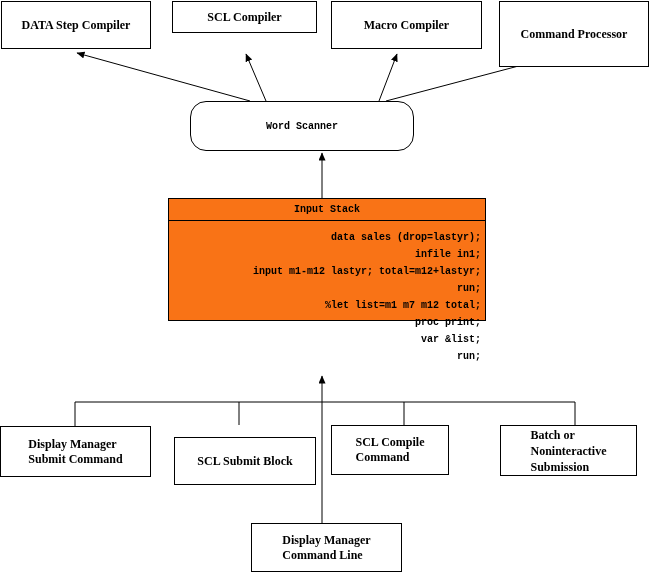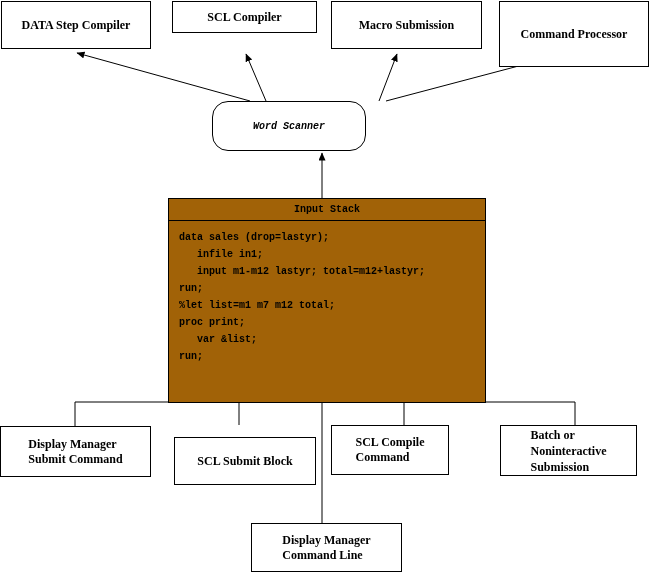--- a/index.html
+++ b/index.html
@@ -40,43 +40,44 @@
   .rounded {
     border-radius: 16px;
     font-family: "Liberation Mono", monospace;
     font-size: 10px;
     font-weight: bold;
   }
   #input-stack {
     position: absolute;
     box-sizing: border-box;
     left: 168px; top: 198px;
-    width: 318px; height: 205px;
+    width: 318px; height: 123px;
     border: 1px solid #000000;
-    background: #a16207;
+    background: #f97316;
   }
   #input-stack .title {
     box-sizing: border-box;
     height: 22px;
     border-bottom: 1px solid #000000;
     display: flex;
     align-items: center;
     justify-content: center;
     font-family: "Liberation Mono", monospace;
     font-size: 10px;
     font-weight: bold;
   }
   #input-stack pre {
     margin: 0;
     padding: 8px 4px 0 10px;
     font-family: "Liberation Mono", monospace;
     font-size: 10px;
     font-weight: bold;
     line-height: 17px;
     white-space: pre;
+    text-align: right;
   }
 </style>
 </head>
 <body>
 
 <div id="canvas">
 
   <svg id="wires" viewBox="0 0 650 574" xmlns="http://www.w3.org/2000/svg">
     <defs>
       <marker id="ah" markerWidth="10" markerHeight="8" refX="7.5" refY="3.5" orient="auto" markerUnits="userSpaceOnUse">
@@ -97,25 +98,25 @@
     <line x1="75" y1="402" x2="75" y2="426" stroke="#000000" stroke-width="1"></line>
     <line x1="239" y1="402" x2="239" y2="425" stroke="#000000" stroke-width="1"></line>
     <line x1="404" y1="402" x2="404" y2="425" stroke="#000000" stroke-width="1"></line>
     <line x1="575" y1="402" x2="575" y2="425" stroke="#000000" stroke-width="1"></line>
   </svg>
 
   <div class="node" style="left:1px; top:1px; width:150px; height:48px;">DATA Step Compiler</div>
 
   <div class="node" style="left:172px; top:1px; width:145px; height:32px;">SCL Compiler</div>
 
-  <div class="node" style="left:331px; top:1px; width:151px; height:48px;">Macro Submission</div>
+  <div class="node" style="left:331px; top:1px; width:151px; height:48px;">Macro Compiler</div>
 
   <div class="node" style="left:499px; top:1px; width:150px; height:66px;">Command Processor</div>
 
-  <div class="node rounded" style="left:212px; top:101px; width:154px; height:50px;font-style:italic;">Word Scanner</div>
+  <div class="node rounded" style="left:190px; top:101px; width:224px; height:50px;">Word Scanner</div>
 
   <div id="input-stack">
     <div class="title">Input Stack</div>
     <pre>data sales (drop=lastyr);
    infile in1;
    input m1-m12 lastyr; total=m12+lastyr;
 run;
 %let list=m1 m7 m12 total;
 proc print;
    var &amp;list;

